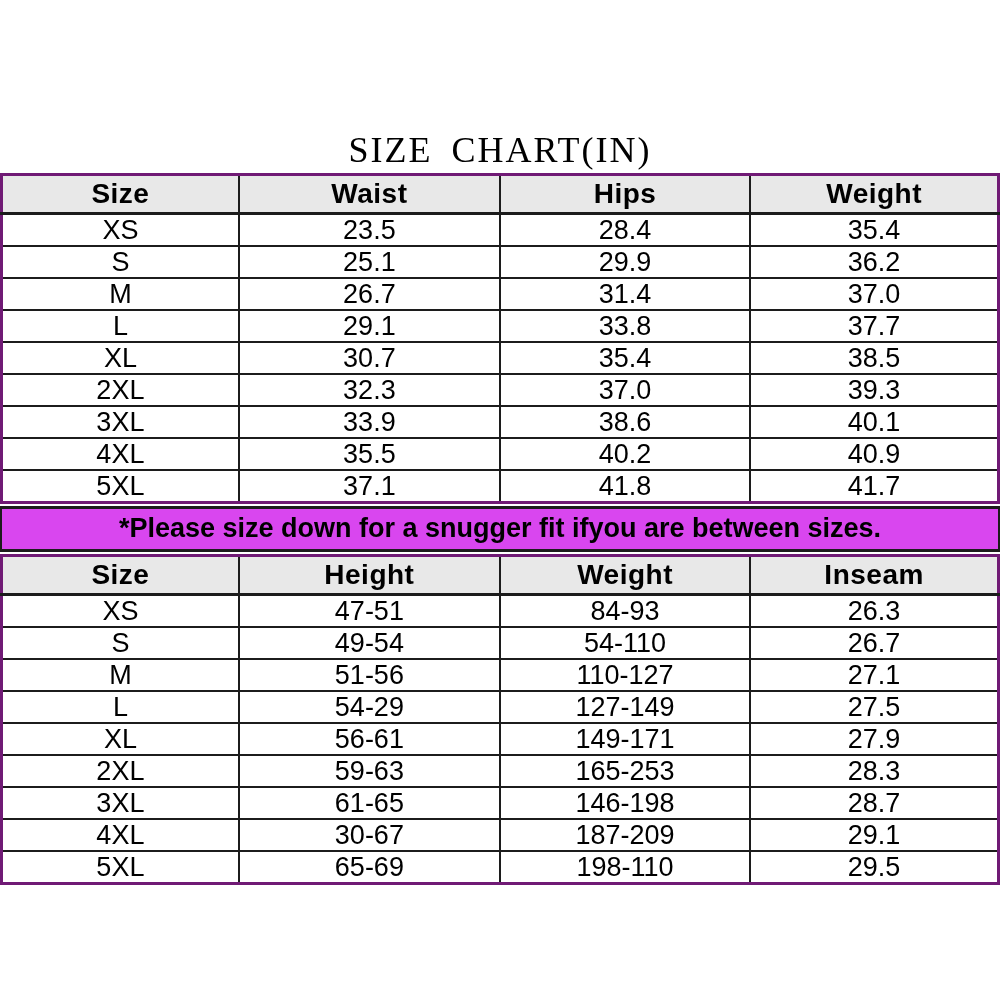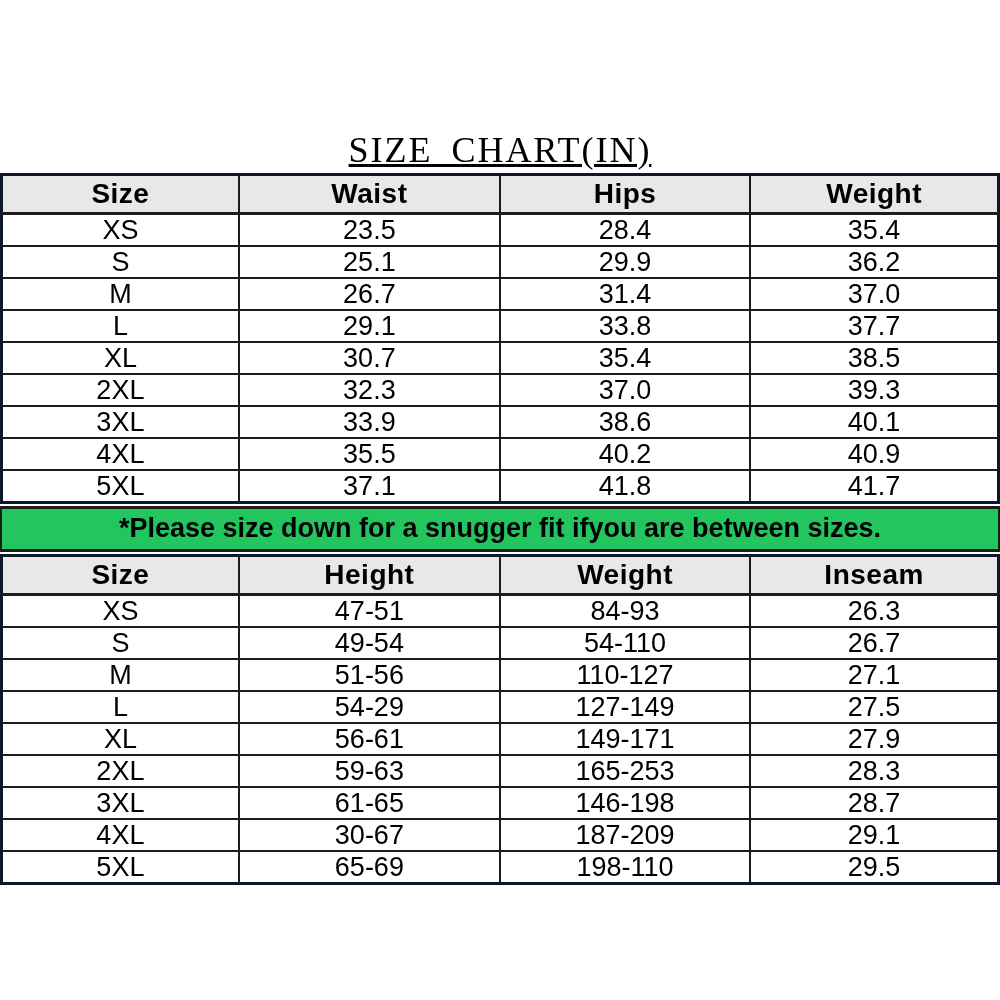--- a/index.html
+++ b/index.html
@@ -21,27 +21,26 @@
     margin: 0;
     padding-top: 132px;
     text-align: center;
     font-family: "Liberation Serif", serif;
     font-weight: normal;
     font-size: 36px;
     line-height: 1.0;
     letter-spacing: 2px;
     word-spacing: 8px;
     white-space: nowrap;
-    text-decoration: underline;
   }
   table.chart {
     width: 1000px;
     border-collapse: collapse;
     table-layout: fixed;
-    border: 3px solid #0f172a;
+    border: 3px solid #701a75;
   }
   table.chart.first { margin-top: 5px; }
   table.chart.second { margin-top: 2px; }
   col.c1 { width: 23.8%; }
   col.c2 { width: 26.2%; }
   col.c3 { width: 25.1%; }
   col.c4 { width: 24.9%; }
   table.chart th {
     background: #e8e8e8;
     font-size: 28px;
@@ -62,21 +61,21 @@
     border: 2px solid #1c1c1c;
     white-space: nowrap;
   }
   table.chart td.size-col {
     font-weight: normal;
   }
   .note {
     box-sizing: border-box;
     width: 1000px;
     margin-top: 2px;
-    background: #22c55e;
+    background: #d946ef;
     border-top: 3px solid #1c1c1c;
     border-bottom: 3px solid #1c1c1c;
     border-left: 2px solid #1c1c1c;
     border-right: 2px solid #1c1c1c;
     text-align: center;
     font-weight: bold;
     font-size: 27px;
     padding: 4px 0 5px 0;
     white-space: nowrap;
   }

